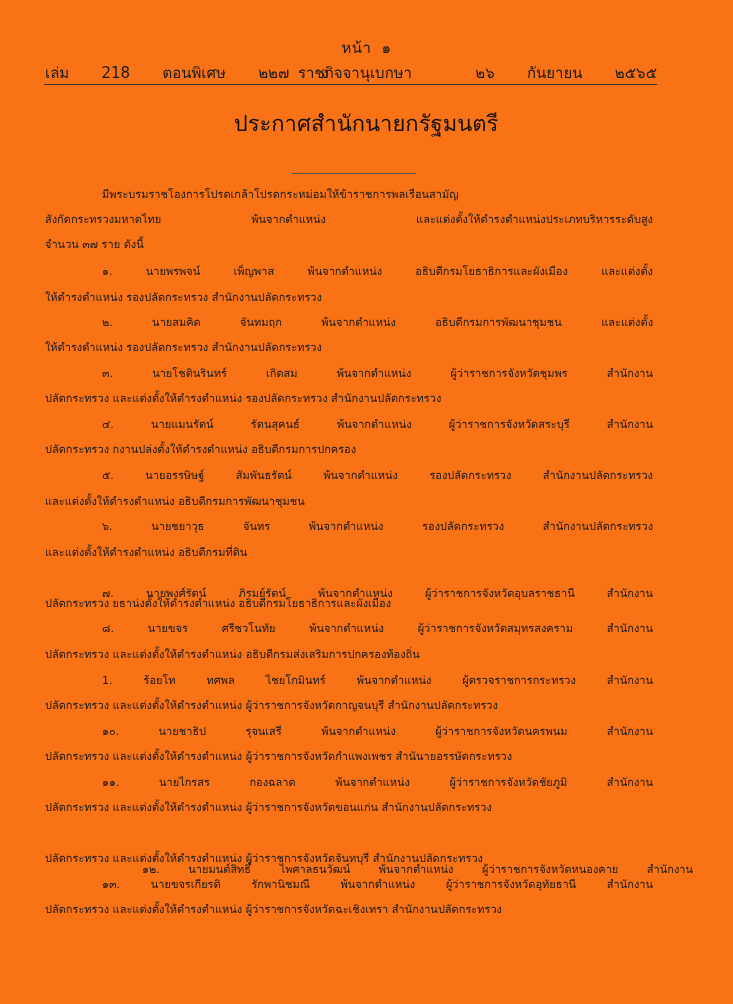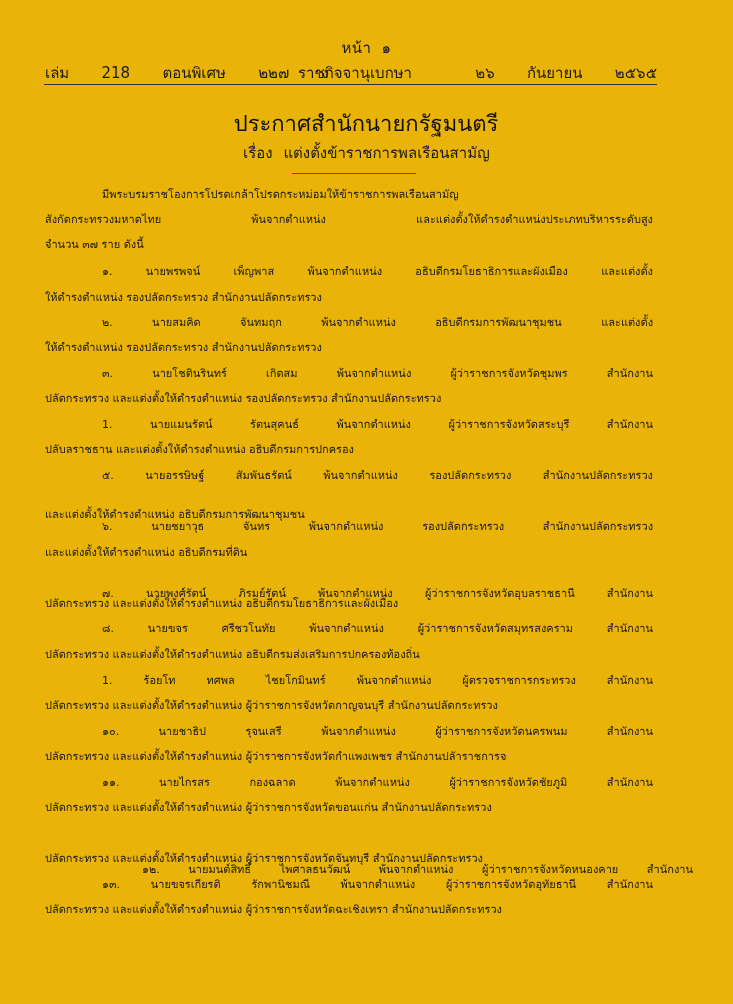--- a/index.html
+++ b/index.html
@@ -1,18 +1,18 @@
 <!DOCTYPE html>
 <html><head>
   <meta charset="utf-8">
   <style>
     html, body { margin: 0; padding: 0; background: #ffffff; }
     body { width: 733px; height: 1004px; position: relative; overflow: hidden;
            font-family: "DejaVu Sans", "Liberation Sans", sans-serif; color: #1a1a1a; }
-    .page { position: absolute; left: 0; top: 0; width: 733px; height: 1004px; background: #eab308; }
+    .page { position: absolute; left: 0; top: 0; width: 733px; height: 1004px; background: #f97316; }
     .page-num { position: absolute; top: 36px; left: 0; width: 733px; text-align: center;
                 font-size: 15px; letter-spacing: 0.5px; }
     .page-num span + span { margin-left: 10px; }
     .header { position: absolute; top: 61px; left: 45px; width: 612px; height: 24px; font-size: 15px; }
     .header .left { position: absolute; left: 0; top: 0; white-space: pre; word-spacing: 6px; }
     .header .center { position: absolute; left: 253px; top: 0; white-space: nowrap; }
     .header .right { position: absolute; right: 0; top: 0; white-space: pre; word-spacing: 6px; }
     .header-rule { position: absolute; top: 84px; left: 44px; width: 613px; height: 0;
                    border-top: 1.5px solid #333; }
     .title { position: absolute; top: 106px; left: 0; width: 732px; text-align: center;
@@ -37,47 +37,46 @@
   </div>
 
   <div class="header">
     <span class="left">เล่ม   218   ตอนพิเศษ   ๒๒๗   ง</span>
     <span class="center">ราชกิจจานุเบกษา</span>
     <span class="right">๒๖   กันยายน   ๒๕๖๕</span>
   </div>
   <div class="header-rule"></div>
 
   <div class="title">ประกาศสำนักนายกรัฐมนตรี</div>
-  <div class="subtitle">เรื่อง  แต่งตั้งข้าราชการพลเรือนสามัญ</div>
   <div class="short-rule"></div>
 
   <div id="body-container">
       <div class="body-line indent" style="top: 185px;">มีพระบรมราชโองการโปรดเกล้าโปรดกระหม่อมให้ข้าราชการพลเรือนสามัญ</div>
       <div class="body-line" style="top: 210px;">สังกัดกระทรวงมหาดไทย  พ้นจากตำแหน่ง  และแต่งตั้งให้ดำรงตำแหน่งประเภทบริหารระดับสูง</div>
       <div class="body-line last" style="top: 235px;">จำนวน ๓๗ ราย ดังนี้</div>
       <div class="body-line indent" style="top: 262px;">๑.  นายพรพจน์  เพ็ญพาส  พ้นจากตำแหน่ง  อธิบดีกรมโยธาธิการและผังเมือง  และแต่งตั้ง</div>
       <div class="body-line last" style="top: 288px;">ให้ดำรงตำแหน่ง  รองปลัดกระทรวง  สำนักงานปลัดกระทรวง</div>
       <div class="body-line indent" style="top: 313px;">๒.  นายสมคิด  จันทมฤก  พ้นจากตำแหน่ง  อธิบดีกรมการพัฒนาชุมชน  และแต่งตั้ง</div>
       <div class="body-line last" style="top: 338px;">ให้ดำรงตำแหน่ง  รองปลัดกระทรวง  สำนักงานปลัดกระทรวง</div>
       <div class="body-line indent" style="top: 364px;">๓.  นายโชตินรินทร์  เกิดสม  พ้นจากตำแหน่ง  ผู้ว่าราชการจังหวัดชุมพร  สำนักงาน</div>
       <div class="body-line last" style="top: 389px;">ปลัดกระทรวง  และแต่งตั้งให้ดำรงตำแหน่ง  รองปลัดกระทรวง  สำนักงานปลัดกระทรวง</div>
-      <div class="body-line indent" style="top: 415px;">1.  นายแมนรัตน์  รัตนสุคนธ์  พ้นจากตำแหน่ง  ผู้ว่าราชการจังหวัดสระบุรี  สำนักงาน</div>
-      <div class="body-line last" style="top: 440px;">ปลับลราชธาน  และแต่งตั้งให้ดำรงตำแหน่ง  อธิบดีกรมการปกครอง</div>
+      <div class="body-line indent" style="top: 415px;">๔.  นายแมนรัตน์  รัตนสุคนธ์  พ้นจากตำแหน่ง  ผู้ว่าราชการจังหวัดสระบุรี  สำนักงาน</div>
+      <div class="body-line last" style="top: 440px;">ปลัดกระทรวง  กงานปล่งตั้งให้ดำรงตำแหน่ง  อธิบดีกรมการปกครอง</div>
       <div class="body-line indent" style="top: 466px;">๕.  นายอรรษิษฐ์  สัมพันธรัตน์  พ้นจากตำแหน่ง  รองปลัดกระทรวง  สำนักงานปลัดกระทรวง</div>
-      <div class="body-line last" style="top: 505px;">และแต่งตั้งให้ดำรงตำแหน่ง  อธิบดีกรมการพัฒนาชุมชน</div>
+      <div class="body-line last" style="top: 492px;">และแต่งตั้งให้ดำรงตำแหน่ง  อธิบดีกรมการพัฒนาชุมชน</div>
       <div class="body-line indent" style="top: 517px;">๖.  นายชยาวุธ  จันทร  พ้นจากตำแหน่ง  รองปลัดกระทรวง  สำนักงานปลัดกระทรวง</div>
       <div class="body-line last" style="top: 543px;">และแต่งตั้งให้ดำรงตำแหน่ง  อธิบดีกรมที่ดิน</div>
       <div class="body-line indent" style="top: 568px; margin-top: 16px;">๗.  นายพงศ์รัตน์  ภิรมย์รัตน์  พ้นจากตำแหน่ง  ผู้ว่าราชการจังหวัดอุบลราชธานี  สำนักงาน</div>
-      <div class="body-line last" style="top: 594px;">ปลัดกระทรวง  และแต่งตั้งให้ดำรงตำแหน่ง  อธิบดีกรมโยธาธิการและผังเมือง</div>
+      <div class="body-line last" style="top: 594px;">ปลัดกระทรวง  ยธาน่งตั้งให้ดำรงตำแหน่ง  อธิบดีกรมโยธาธิการและผังเมือง</div>
       <div class="body-line indent" style="top: 619px;">๘.  นายขจร  ศรีชวโนทัย  พ้นจากตำแหน่ง  ผู้ว่าราชการจังหวัดสมุทรสงคราม  สำนักงาน</div>
       <div class="body-line last" style="top: 645px;">ปลัดกระทรวง  และแต่งตั้งให้ดำรงตำแหน่ง  อธิบดีกรมส่งเสริมการปกครองท้องถิ่น</div>
       <div class="body-line indent" style="top: 671px;">1.  ร้อยโท ทศพล  ไชยโกมินทร์  พ้นจากตำแหน่ง  ผู้ตรวจราชการกระทรวง  สำนักงาน</div>
       <div class="body-line last" style="top: 696px;">ปลัดกระทรวง  และแต่งตั้งให้ดำรงตำแหน่ง  ผู้ว่าราชการจังหวัดกาญจนบุรี  สำนักงานปลัดกระทรวง</div>
       <div class="body-line indent" style="top: 722px;">๑๐.  นายชาธิป  รุจนเสรี  พ้นจากตำแหน่ง  ผู้ว่าราชการจังหวัดนครพนม  สำนักงาน</div>
-      <div class="body-line last" style="top: 747px;">ปลัดกระทรวง  และแต่งตั้งให้ดำรงตำแหน่ง  ผู้ว่าราชการจังหวัดกำแพงเพชร  สำนักงานปลัาราชการจ</div>
+      <div class="body-line last" style="top: 747px;">ปลัดกระทรวง  และแต่งตั้งให้ดำรงตำแหน่ง  ผู้ว่าราชการจังหวัดกำแพงเพชร  สำนันายอรรษัดกระทรวง</div>
       <div class="body-line indent" style="top: 773px;">๑๑.  นายไกรสร  กองฉลาด  พ้นจากตำแหน่ง  ผู้ว่าราชการจังหวัดชัยภูมิ  สำนักงาน</div>
       <div class="body-line last" style="top: 798px;">ปลัดกระทรวง  และแต่งตั้งให้ดำรงตำแหน่ง  ผู้ว่าราชการจังหวัดขอนแก่น  สำนักงานปลัดกระทรวง</div>
       <div class="body-line indent" style="top: 860px; margin-left: 40px;">๑๒.  นายมนต์สิทธิ์  ไพศาลธนวัฒน์  พ้นจากตำแหน่ง  ผู้ว่าราชการจังหวัดหนองคาย  สำนักงาน</div>
       <div class="body-line last" style="top: 849px;">ปลัดกระทรวง  และแต่งตั้งให้ดำรงตำแหน่ง  ผู้ว่าราชการจังหวัดจันทบุรี  สำนักงานปลัดกระทรวง</div>
       <div class="body-line indent" style="top: 875px;">๑๓.  นายขจรเกียรติ  รักพานิชมณี  พ้นจากตำแหน่ง  ผู้ว่าราชการจังหวัดอุทัยธานี  สำนักงาน</div>
       <div class="body-line last" style="top: 900px;">ปลัดกระทรวง  และแต่งตั้งให้ดำรงตำแหน่ง  ผู้ว่าราชการจังหวัดฉะเชิงเทรา  สำนักงานปลัดกระทรวง</div>
     </div>
 </div>
 
 </body></html>

